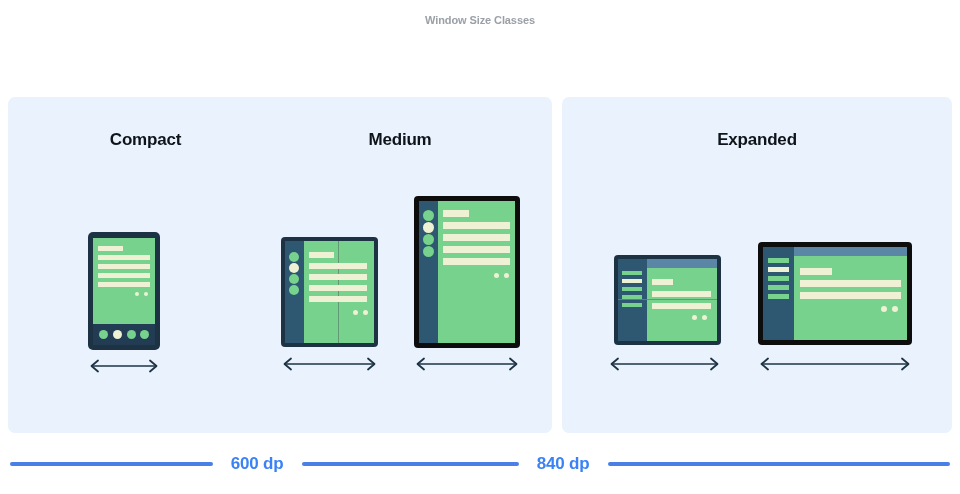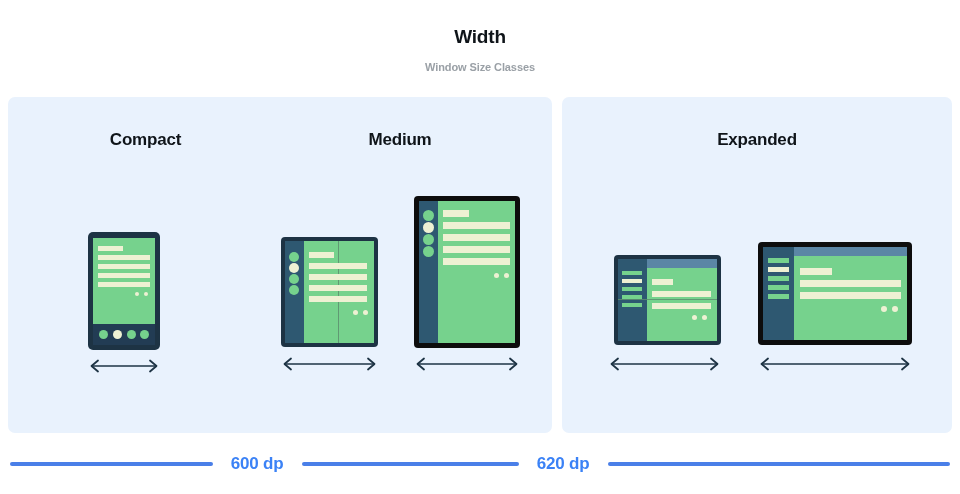--- a/index.html
+++ b/index.html
@@ -64,21 +64,20 @@
     font-size:17px;font-weight:bold;color:#3b82f6;
     letter-spacing:-0.2px;line-height:30px;text-align:center;
   }
 </style>
 </head>
 <body>
 
 <div class="stage">
 
   <div class="header">
-    <div class="title">Width</div>
     <div class="subtitle">Window Size Classes</div>
   </div>
 
   <div class="cards">
 
     <div class="card c0">
       <div class="card-label">Compact</div>
       <div class="devices">
 
         <div class="dev" style="left:80px;top:75px;width:72px;height:118px;">
@@ -224,17 +223,17 @@
           </svg>
         </div>
       </div>
     </div>
   </div>
 
   <div class="scale">
     <div class="rule" style="left:10px;width:203px;"></div>
     <div class="dp" style="left:215px;width:84px;">600 dp</div>
     <div class="rule" style="left:302px;width:217px;"></div>
-    <div class="dp" style="left:521px;width:84px;">620 dp</div>
+    <div class="dp" style="left:521px;width:84px;">840 dp</div>
     <div class="rule" style="left:608px;width:342px;"></div>
   </div>
 
 </div>
 
 </body></html>

